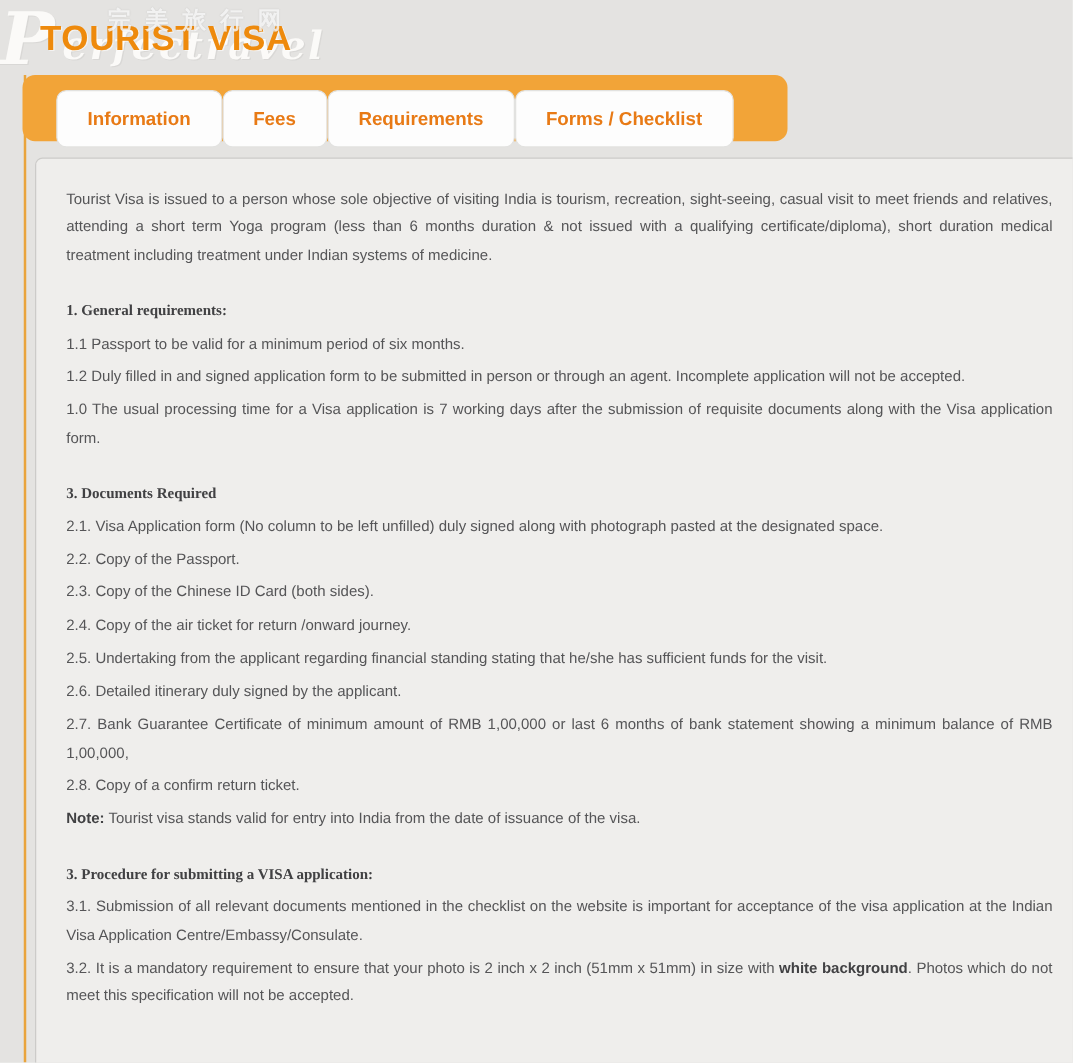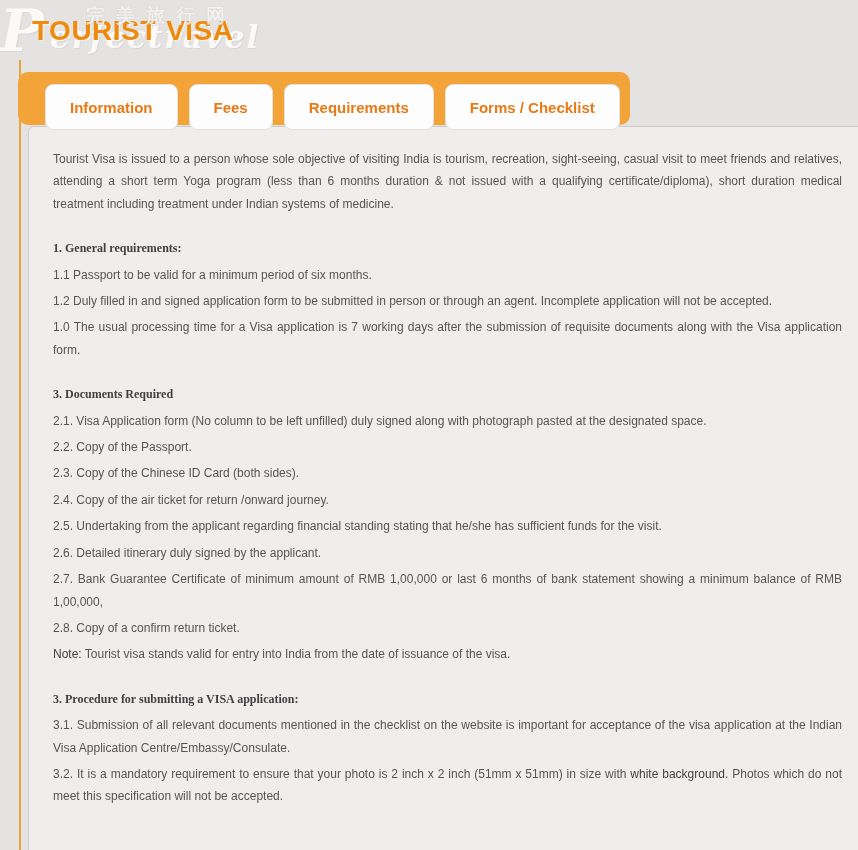--- a/index.html
+++ b/index.html
@@ -50,24 +50,22 @@
   }
 
   
   .tabbar {
     position: absolute; left: 18px; top: 60px;
     width: 612px; height: 53px;
     background: #f2a438;
     border-radius: 10px;
     box-sizing: border-box;
     display: flex; align-items: flex-start;
-    gap: 11px;
     padding: 12px 0 0 27px;
     z-index: 2;
-    margin-top: 12px;
   }
   .tab {
     height: 46px;
     padding: 0 24px;
     background: #fdfdfd;
     border: 1px solid #e2e2e0;
     border-radius: 8px;
     font-family: "Liberation Sans", sans-serif;
     font-size: 15px; font-weight: bold;
     color: #e87a15;
@@ -94,21 +92,21 @@
     z-index: 1;
   }
   .panel p {
     margin: 4px;
     font-size: 12px;
     line-height: 22.4px;
     color: #555557;
     text-align: justify;
   }
   .panel .heading { color: #414143; font-weight: bold; font-family: Liberation Serif, serif; }
-  .panel .b { font-weight: normal; color: #414143; }
+  .panel .b { font-weight: bold; color: #414143; }
   .panel section { display: block; margin-top: 22px; }
 </style>
 </head>
 <body>
 
 <div class="header">
   <span class="logo-p">P</span>
   <span class="logo-script">erfectravel</span>
   <span class="logo-cn">完美旅行网</span>
   <h1 class="page-title">TOURIST VISA</h1>

